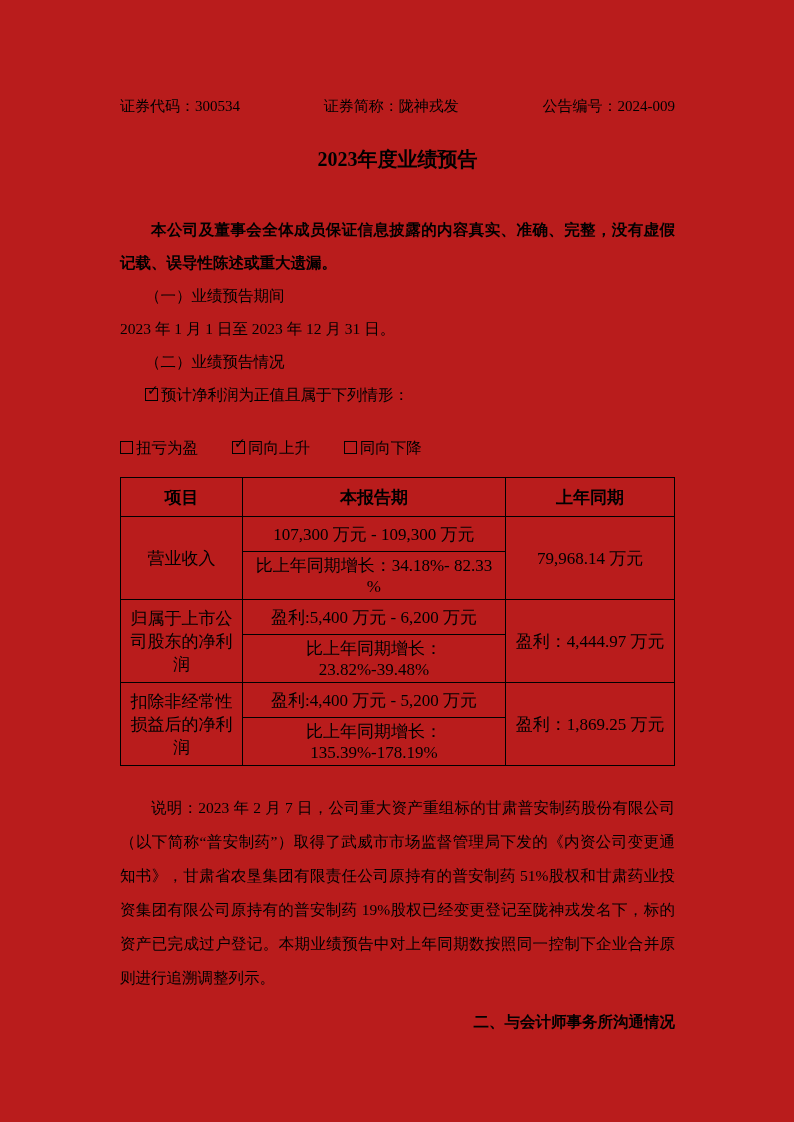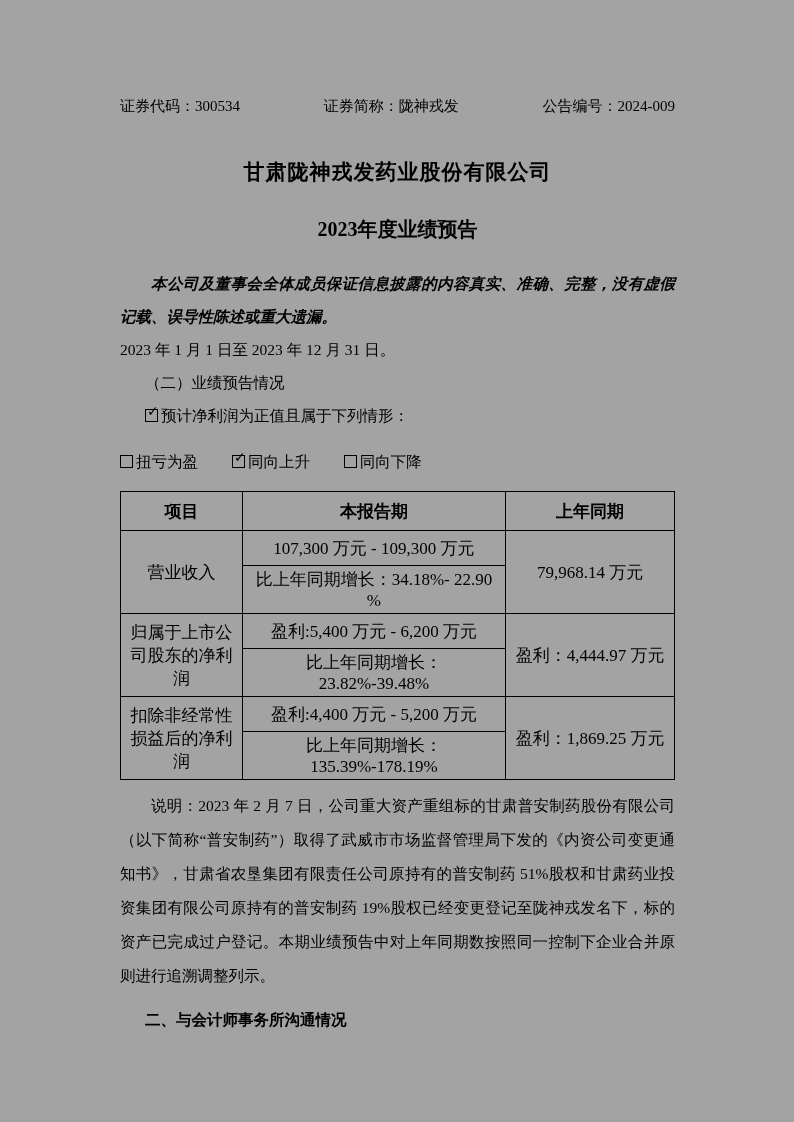--- a/index.html
+++ b/index.html
@@ -1,21 +1,21 @@
 <!DOCTYPE html>
 <html><head>
 <meta charset="utf-8">
 <style>
   * { margin: 0; padding: 0; box-sizing: border-box; }
   html, body { background: #ffffff; }
   .page {
     position: relative;
     width: 794px;
     height: 1122px;
-    background: #a3a3a3;
+    background: #b91c1c;
     padding: 97px 119px 11px 120px;
     font-family: "Liberation Serif", "DejaVu Serif", serif;
     font-size: 15.5px;
     color: #000000;
     overflow: hidden;
   }
   .doc-header {
     display: flex;
     justify-content: space-between;
     font-size: 15px;
@@ -28,37 +28,36 @@
     font-weight: bold;
     letter-spacing: 1px;
   }
   .subtitle {
     margin-top: 30px;
     text-align: center;
     font-size: 20px;
     font-weight: bold;
   }
   .disclaimer {
-    margin-top: 24px;
+    margin-top: 40px;
     font-weight: bold;
     line-height: 33px;
     text-align: justify;
     text-indent: 2em;
     font-size: 15.5px;
-    font-style: italic;
   }
   .sec-heading {
     font-weight: bold;
     line-height: 33px;
     padding-left: 25px;
   }
   .sec1-heading { margin-top: 26px; }
   .line { line-height: 33px; }
   .line.ind { padding-left: 25px; }
-  .options-line { line-height: 33px; margin-top: 13px; }
+  .options-line { line-height: 33px; margin-top: 20px; }
   .option { margin-right: 30px; }
   .checkbox {
     display: inline-block;
     position: relative;
     width: 13px;
     height: 13px;
     border: 1px solid #000;
     vertical-align: -1px;
     margin-right: 3px;
   }
@@ -86,44 +85,44 @@
   }
   table.forecast tr.head td {
     height: 39px;
     font-weight: bold;
   }
   table.forecast td.sub { height: 35px; }
   .col-item  { width: 22%; }
   .col-cur   { width: 47.5%; }
   .col-prior { width: 30.5%; }
   .explanation {
-    margin-top: 9px;
+    margin-top: 25px;
     line-height: 34px;
     text-align: justify;
     text-indent: 2em;
   }
-  .sec2-heading { margin-top: 10px; }
+  .sec2-heading { margin-top: 10px; text-align: right; }
 </style>
 </head>
 <body>
 
 <div class="page">
 
   <div class="doc-header">
     <span>证券代码：300534</span>
     <span>证券简称：陇神戎发</span>
     <span>公告编号：2024-009</span>
   </div>
 
-  <div class="title">甘肃陇神戎发药业股份有限公司</div>
   <div class="subtitle">2023年度业绩预告</div>
 
   <div class="disclaimer">本公司及董事会全体成员保证信息披露的内容真实、准确、完整，没有虚假记载、误导性陈述或重大遗漏。</div>
 
 
+  <div class="line ind">（一）业绩预告期间</div>
   <div class="line">2023 年 1 月 1 日至 2023 年 12 月 31 日。</div>
   <div class="line ind">（二）业绩预告情况</div>
 
   <div class="line ind">
     <span class="checkbox"><span class="tick">✓</span></span><span>预计净利润为正值且属于下列情形：</span>
   </div>
 
   <div class="options-line">
     <span class="option"><span class="checkbox"></span><span>扭亏为盈</span></span>
     <span class="option"><span class="checkbox"><span class="tick">✓</span></span><span>同向上升</span></span>
@@ -141,21 +140,21 @@
       <td>项目</td>
       <td>本报告期</td>
       <td>上年同期</td>
     </tr>
     <tr>
       <td rowspan="2">营业收入</td>
       <td class="sub">107,300 万元 - 109,300 万元</td>
       <td rowspan="2">79,968.14 万元</td>
     </tr>
     <tr>
-      <td class="sub">比上年同期增长：34.18%- 22.90 %</td>
+      <td class="sub">比上年同期增长：34.18%- 82.33 %</td>
     </tr>
     <tr>
       <td rowspan="2">归属于上市公司股东的净利润</td>
       <td class="sub">盈利:5,400 万元 - 6,200 万元</td>
       <td rowspan="2">盈利：4,444.97 万元</td>
     </tr>
     <tr>
       <td class="sub">比上年同期增长：23.82%-39.48%</td>
     </tr>
     <tr>

